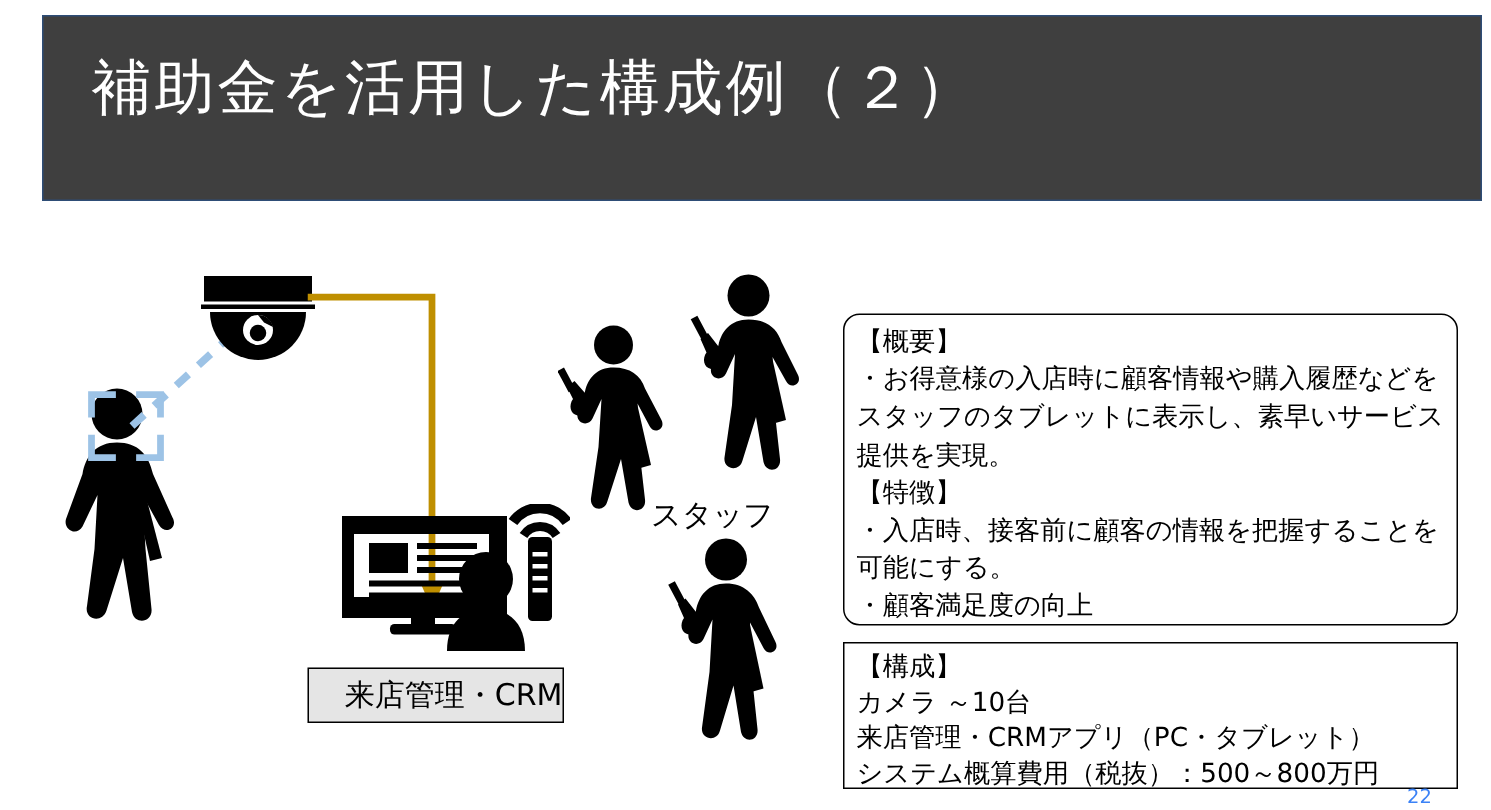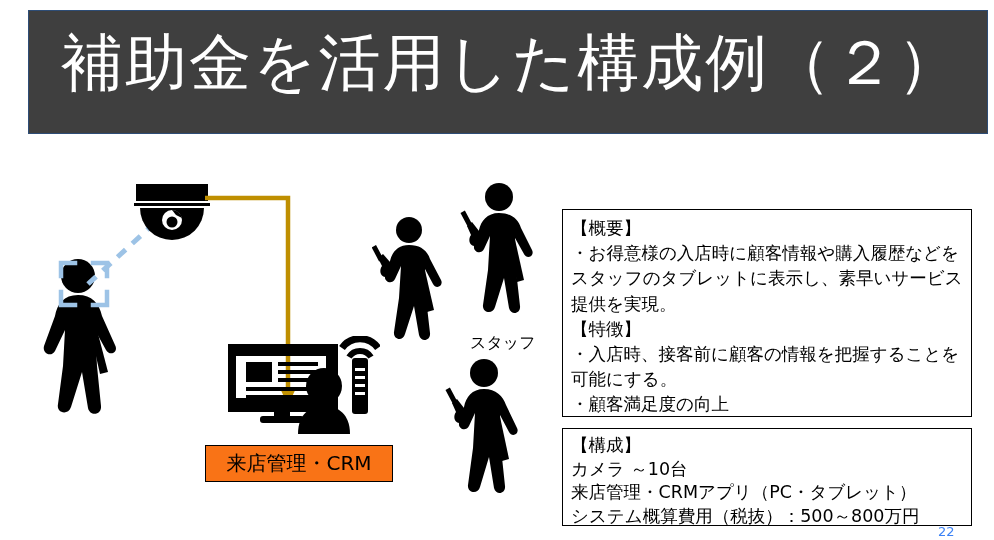--- a/index.html
+++ b/index.html
@@ -24,27 +24,27 @@
     width: 960px;
     height: 124px;
     background: #3F3F3F;
     border: 1px solid #2E4D76;
     box-sizing: border-box;
   }
   #title-text {
     position: absolute;
     left: 32px;
     top: 18px;
-    font-size: 62px;
+    font-size: 40px;
     line-height: 68px;
     letter-spacing: 2px;
     color: #FFFFFF;
     font-weight: 300;
     white-space: nowrap;
-    font-family: Liberation Sans, sans-serif;
+    font-family: Liberation Mono, monospace;
   }
 
   
   #diagram {
     position: absolute;
     left: 0;
     top: 134px;
     width: 994px;
     height: 406px;
   }
@@ -64,60 +64,60 @@
   
   #gold-link       { left: 205px; top: 60px; width: 106px; height: 218px; }
 
   
   #crm-icon        { left: 228px; top: 202px; width: 152px; height: 98px; }
 
   
   #crm-label {
     left: 205px;
     top: 311px;
-    width: 188px;
+    width: 171px;
     height: 37px;
     border: 1.4px solid #000000;
     box-sizing: border-box;
-    background: #f97316;
+    background: #e5e5e5;
     font-size: 20px;
     line-height: 34px;
-    text-align: center;
+    text-align: right;
     white-space: nowrap;
     font-family: "DejaVu Sans", "Liberation Sans", sans-serif;
   }
 
   
   #staff-1     { left: 372px; top: 80px;  width: 82px; height: 132px; }
   #staff-2     { left: 452px; top: 46px;  width: 88px; height: 140px; }
   #staff-3     { left: 440px; top: 222px; width: 88px; height: 145px; }
   #staff-label {
     left: 434px;
     top: 196px;
-    font-size: 16px;
+    font-size: 20px;
     line-height: 26px;
     white-space: nowrap;
     font-family: "DejaVu Sans", "Liberation Sans", sans-serif;
-    margin-left: 36px;
   }
 
   
   .info-box {
     position: absolute;
     border: 1.5px solid #000000;
     box-sizing: border-box;
     background: #FFFFFF;
     font-family: "DejaVu Sans", "Liberation Sans", sans-serif;
     color: #000000;
   }
   #overview-box {
     left: 562px;
     top: 209px;
     width: 410px;
     height: 208px;
+    border-radius: 11px;
   }
   #composition-box {
     left: 562px;
     top: 428px;
     width: 410px;
     height: 98px;
   }
   .box-lines {
     padding: 6px 8px 0 8px;
     font-size: 17.5px;

